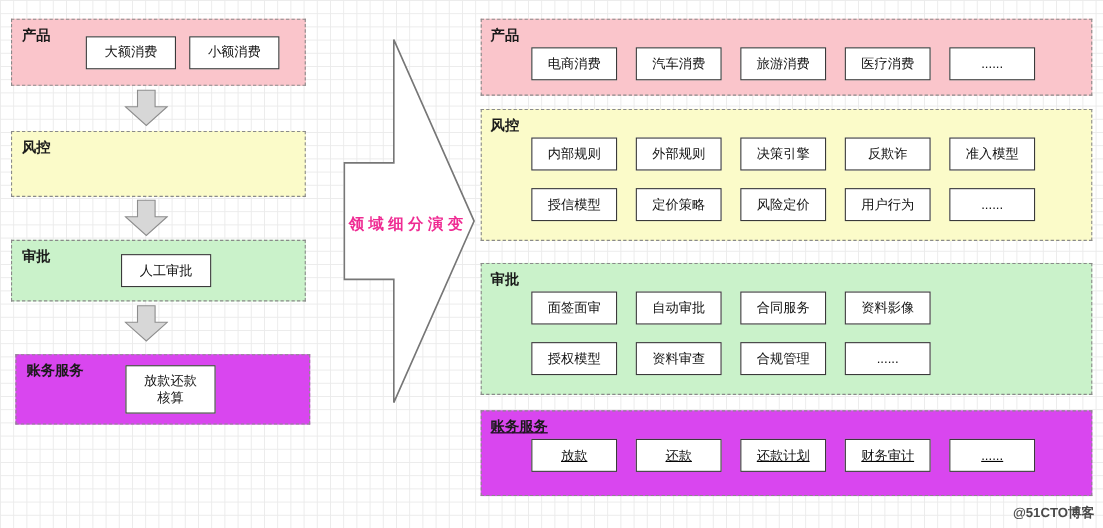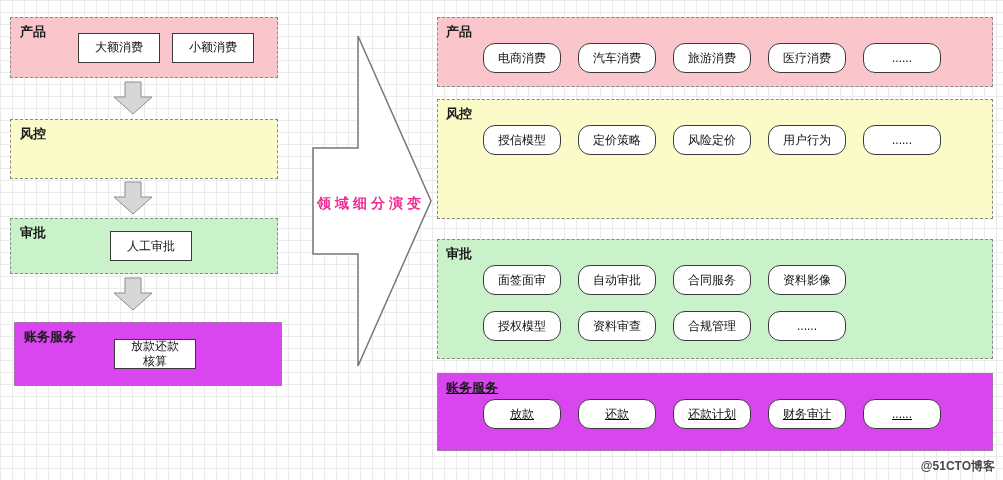--- a/index.html
+++ b/index.html
@@ -32,42 +32,42 @@
     display:flex;gap:12px;margin-left:11px;
   }
   .lsec.s1 .lboxes{left:56px;}
   .box{
     box-sizing:border-box;width:82px;height:30px;
     background:#fff;border:1px solid #3a3a3a;
     display:flex;align-items:center;justify-content:center;
     font-size:12px;color:#111;text-align:center;
     white-space:pre-line;line-height:1.25;
   }
-  .box.tall{height:30px;}
+  .box.tall{height:44px;}
 
   
   .down-arrow{position:absolute;left:113px;width:40px;height:34px;}
 
   
   .big-arrow{position:absolute;left:312px;top:30px;width:122px;height:342px;}
   .arrow-label{
     position:absolute;left:317px;top:195px;width:118px;
     font-size:14px;font-weight:bold;letter-spacing:4px;white-space:nowrap;
     color:#ef2b93;
   }
 
   
   .rsec{left:437px;width:556px;padding:4px 6px;}
   .rsec .rtitle{
     font-size:13px;font-weight:bold;color:#1a1a1a;
     margin:1px 0 0 2px;height:18px;
   }
   .rsec .rows{display:flex;flex-direction:column;gap:16px;margin:2px 0 0 39px;}
   .rsec .row{display:flex;gap:17px;}
-  .rsec .box{width:78px;border-radius:12px;}
+  .rsec .box{width:78px;}
 
   .watermark{
     position:absolute;right:8px;bottom:5px;
     font-size:12px;font-weight:bold;color:#4a4a4a;
   }
 </style>
 </head>
 <body>
 
 <div class="lsec s1 bg-product" style="top:17px;height:61px;">
@@ -124,20 +124,27 @@
       <div class="box">医疗消费</div>
       <div class="box">......</div>
     </div>
   </div>
 </div>
 
 <div class="rsec bg-risk" style="top:99px;height:120px;">
   <div class="rtitle">风控</div>
   <div class="rows">
     <div class="row">
+      <div class="box">内部规则</div>
+      <div class="box">外部规则</div>
+      <div class="box">决策引擎</div>
+      <div class="box">反欺诈</div>
+      <div class="box">准入模型</div>
+    </div>
+    <div class="row">
       <div class="box">授信模型</div>
       <div class="box">定价策略</div>
       <div class="box">风险定价</div>
       <div class="box">用户行为</div>
       <div class="box">......</div>
     </div>
   </div>
 </div>
 
 <div class="rsec bg-approval" style="top:239px;height:120px;">

